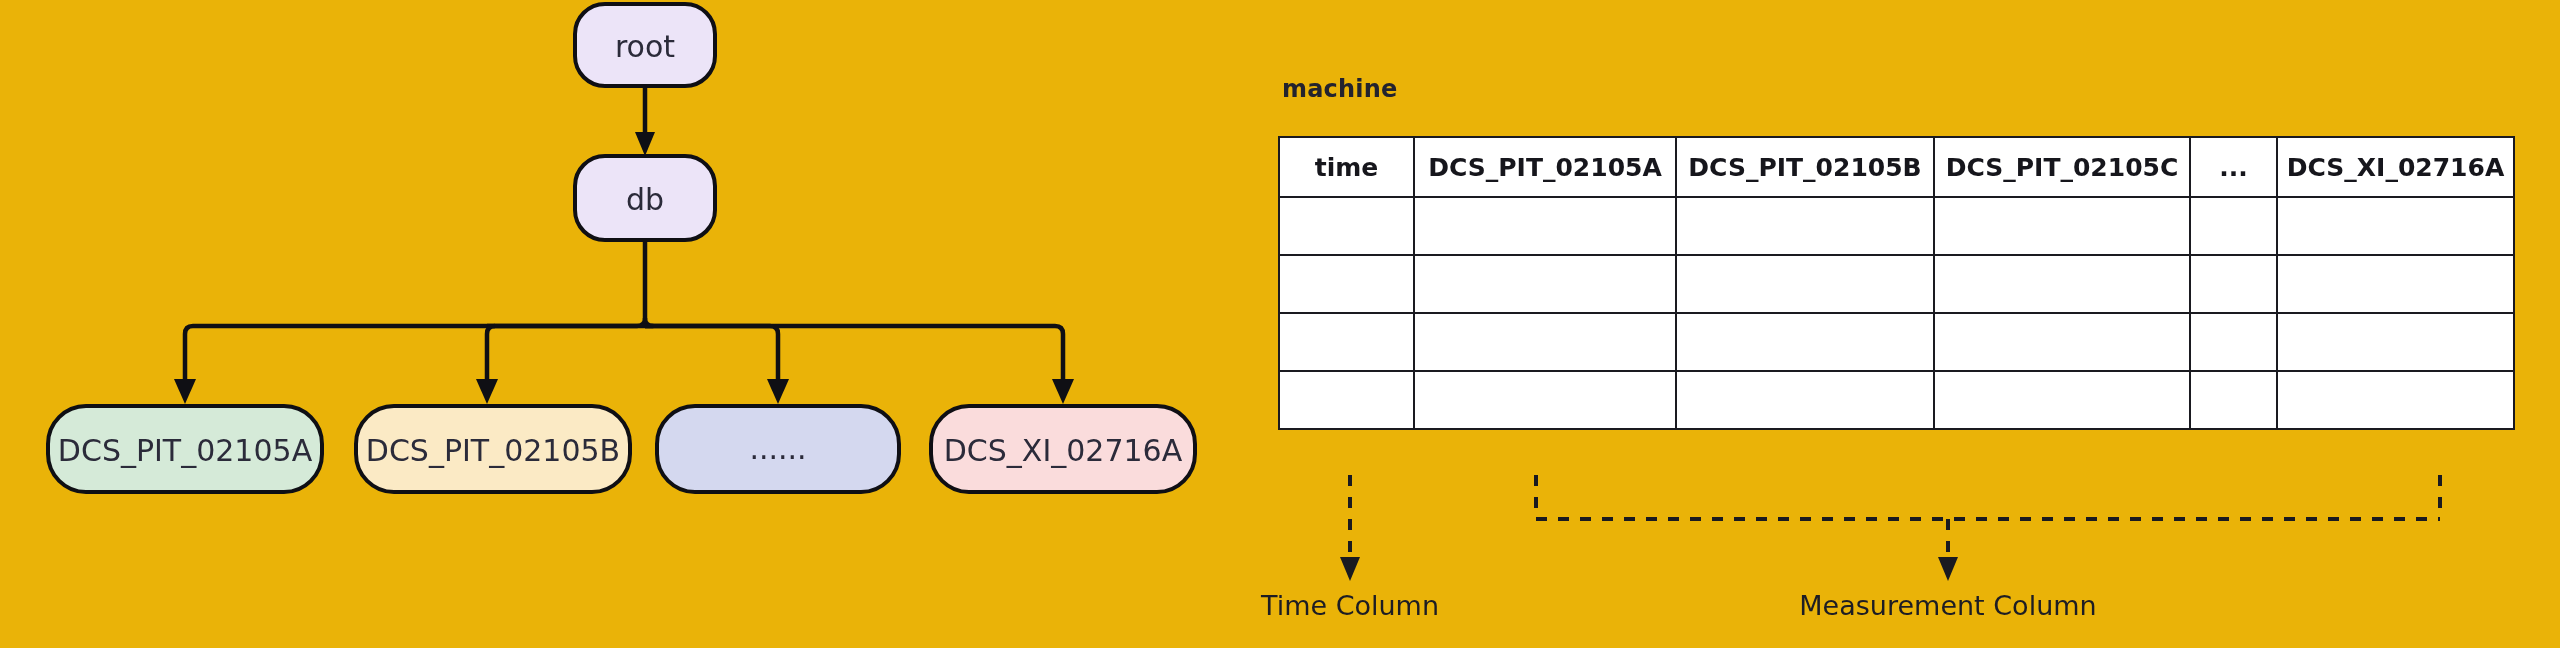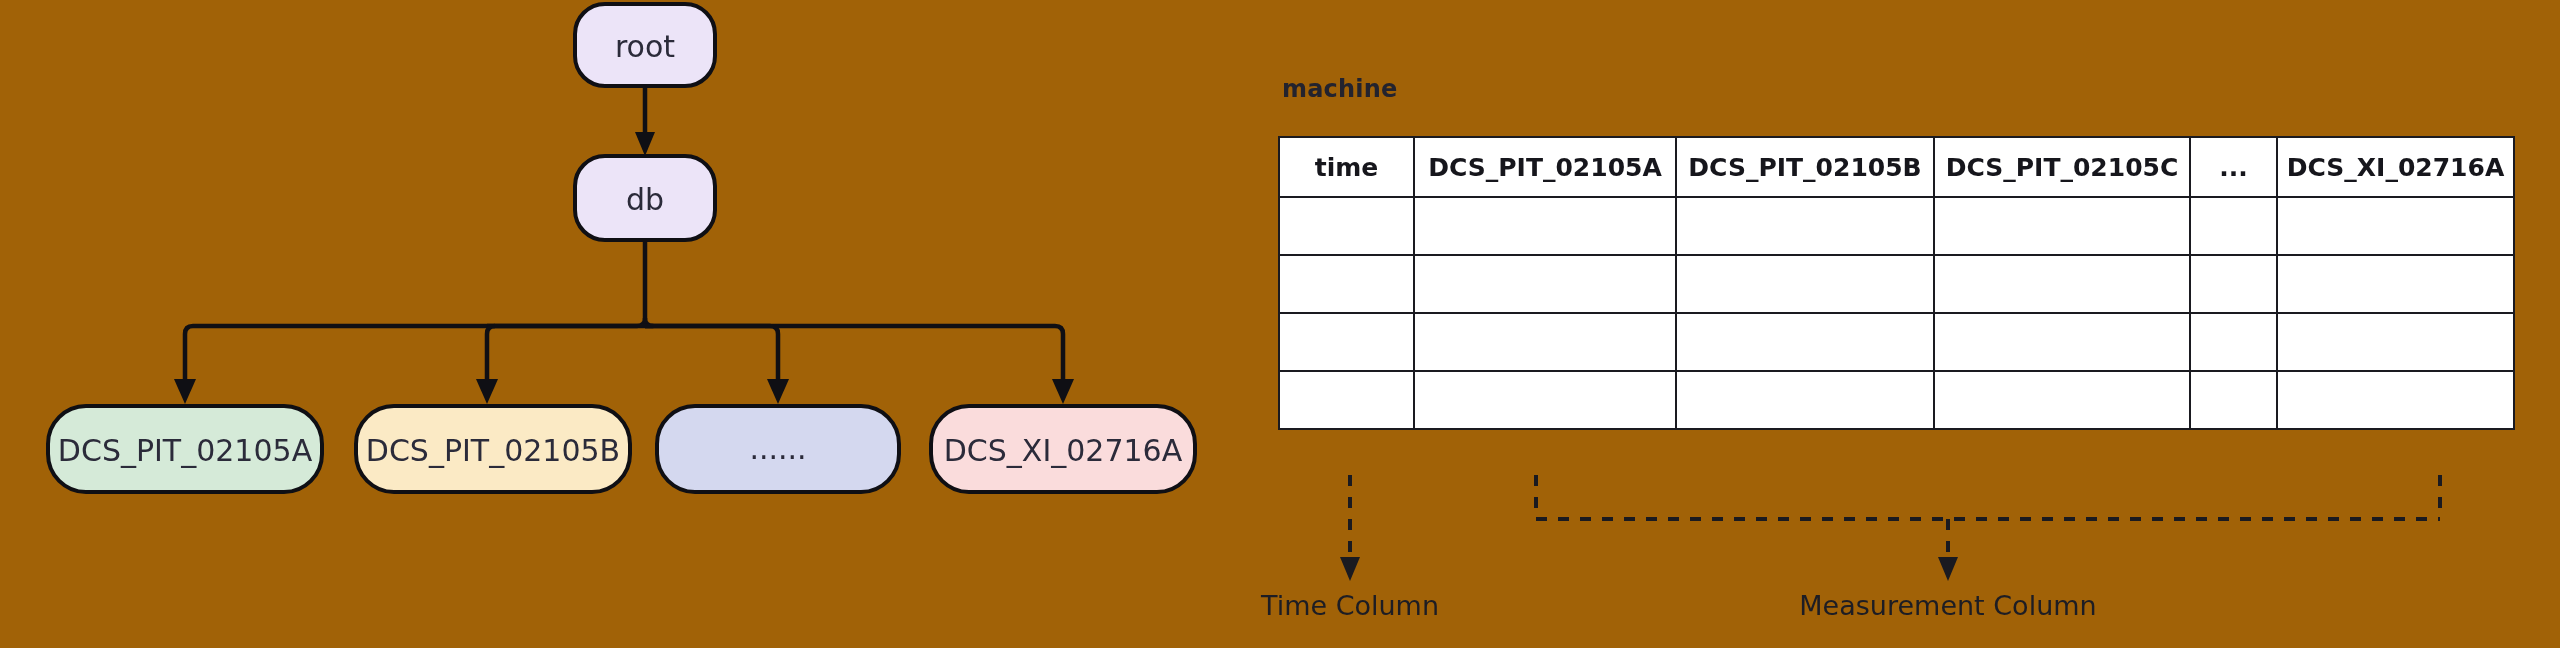--- a/index.html
+++ b/index.html
@@ -8,21 +8,21 @@
     padding: 0;
     background: #ffffff;
   }
   body {
     font-family: "DejaVu Sans", "Liberation Sans", sans-serif;
   }
   #canvas {
     position: relative;
     width: 2560px;
     height: 648px;
-    background: #a16207;
+    background: #eab308;
     overflow: hidden;
   }
 
   
   #tree-svg {
     position: absolute;
     left: 0;
     top: 0;
     width: 1260px;
     height: 648px;

